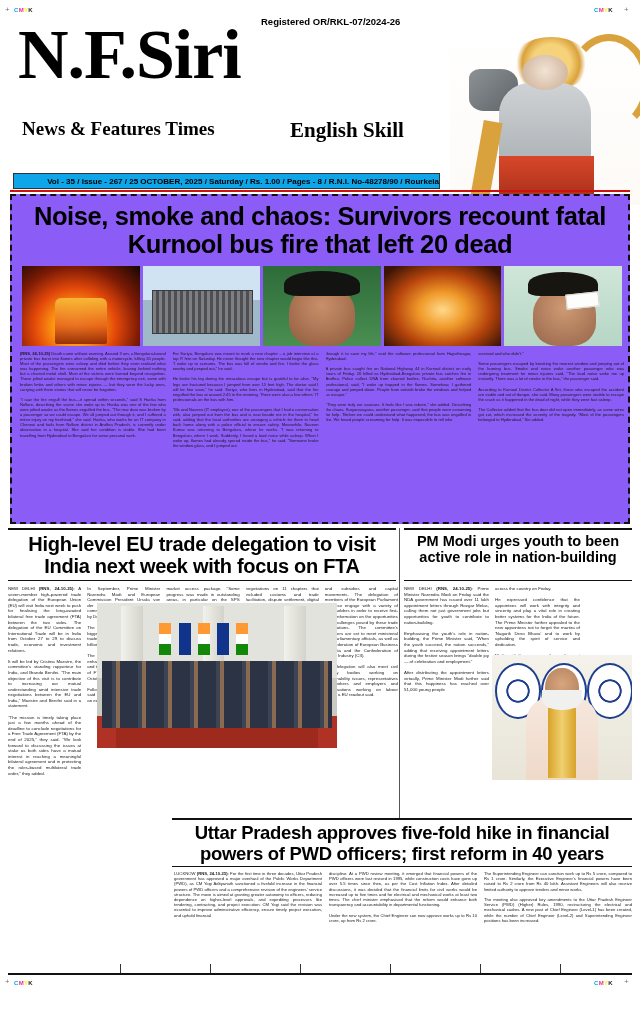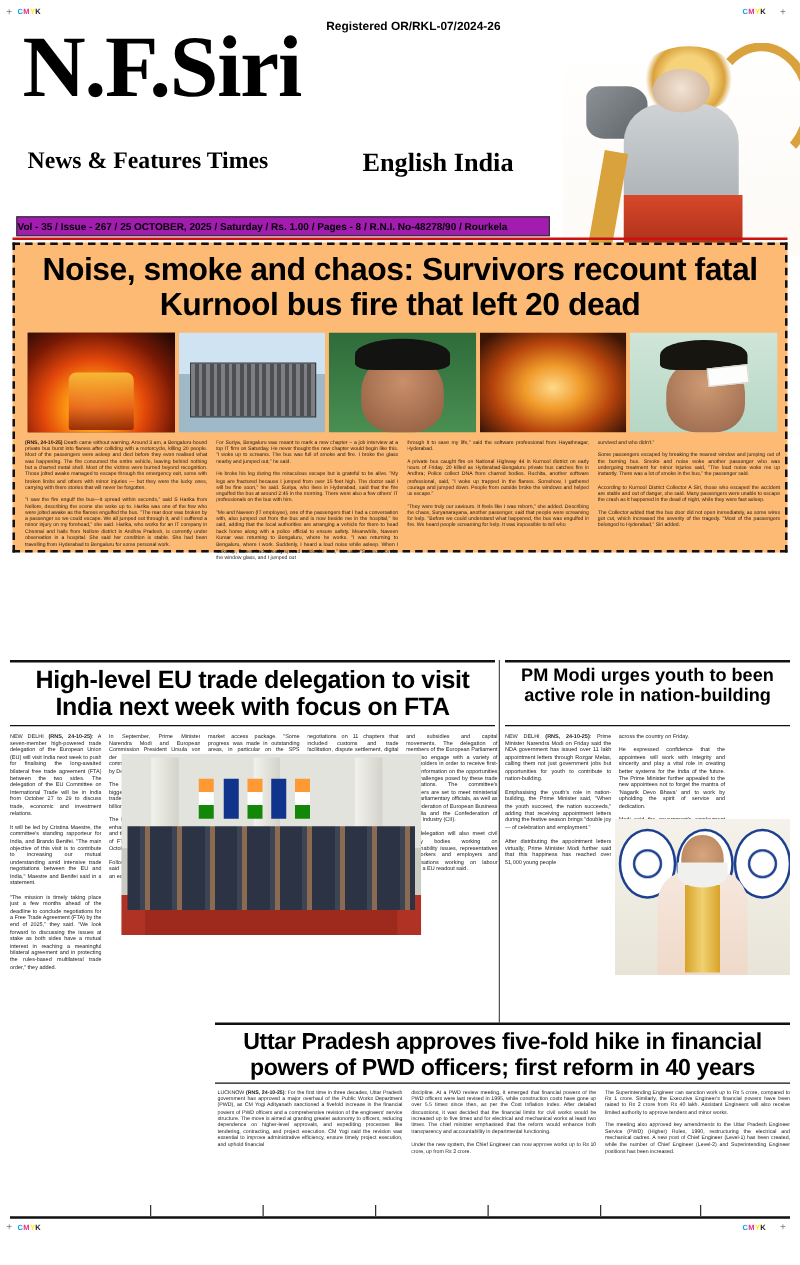--- a/index.html
+++ b/index.html
@@ -21,27 +21,27 @@
     font-size:21px;color:#000;white-space:nowrap;}
   .reg-line{position:absolute;left:261px;top:-2px;font-size:9.5px;font-weight:bold;color:#000;white-space:nowrap;}
 
   
   .deity{position:absolute;right:0;top:12px;width:190px;height:175px;overflow:hidden;}
 
   
   .epaper{position:absolute;left:13px;top:153px;width:425px;height:17px;background:#f5b301;
     border:1px solid #8a5a00;display:flex;align-items:center;justify-content:center;}
   .epaper span{font-size:9.5px;font-weight:bold;color:#000;white-space:nowrap;}
-  .volline{position:absolute;left:13px;top:173px;width:425px;height:14px;background:#a21caf;
-    border:1px solid #333;display:flex;align-items:center;justify-content:flex-start;}
+  .volline{position:absolute;left:13px;top:173px;width:425px;height:14px;background:#0ea5e9;
+    border:1px solid #333;display:flex;align-items:center;justify-content:flex-end;}
   .volline span{font-size:8px;font-weight:bold;color:#000;white-space:nowrap;}
   .redrule{position:absolute;left:10px;top:190px;width:620px;height:2px;background:#cc1111;}
 
   
-  .lead{position:absolute;left:10px;top:194px;width:620px;height:248px;background:#fdba74;
+  .lead{position:absolute;left:10px;top:194px;width:620px;height:330px;background:#8b5cf6;
     border:2px dashed #111;box-sizing:border-box;}
   .lead h1{margin:0;padding:6px 10px 0 10px;text-align:center;font-size:25.5px;line-height:28px;
     font-weight:bold;color:#000;letter-spacing:-.4px;}
   .lead-photos{position:absolute;left:10px;top:70px;width:600px;height:80px;display:flex;gap:3px;}
   .lphoto{flex:1;height:80px;overflow:hidden;position:relative;}
   .lead-body{position:absolute;left:8px;top:155px;width:604px;height:168px;
     display:flex;gap:7px;}
   .lcol{flex:1;font-size:4.1px;line-height:5.1px;text-align:justify;color:#1a1a1a;overflow:hidden;}
   .lcol b{font-weight:bold;}
 
@@ -146,21 +146,21 @@
   </div>
   <div class="regmark" style="left:594px;top:7px;">
     <span class="c">C</span><span class="m">M</span><span class="y">Y</span><span class="k">K</span>
   </div>
   <div class="plus" style="left:624px;top:6px;">+</div>
 
   <div class="masthead">
     <div class="reg-line">Registered OR/RKL-07/2024-26</div>
     <div class="mast-title">N.F.Siri</div>
     <div class="mast-sub">News &amp; Features Times</div>
-    <div class="mast-eng">English India</div>
+    <div class="mast-eng">English Skill</div>
     <div class="deity">
       <div class="hanu">
         <div class="tail"></div>
         <div class="halo"></div>
         <div class="rock"></div>
         <div class="torso"></div>
         <div class="face"></div>
         <div class="dhoti"></div>
         <div class="mace"></div>
       </div>

